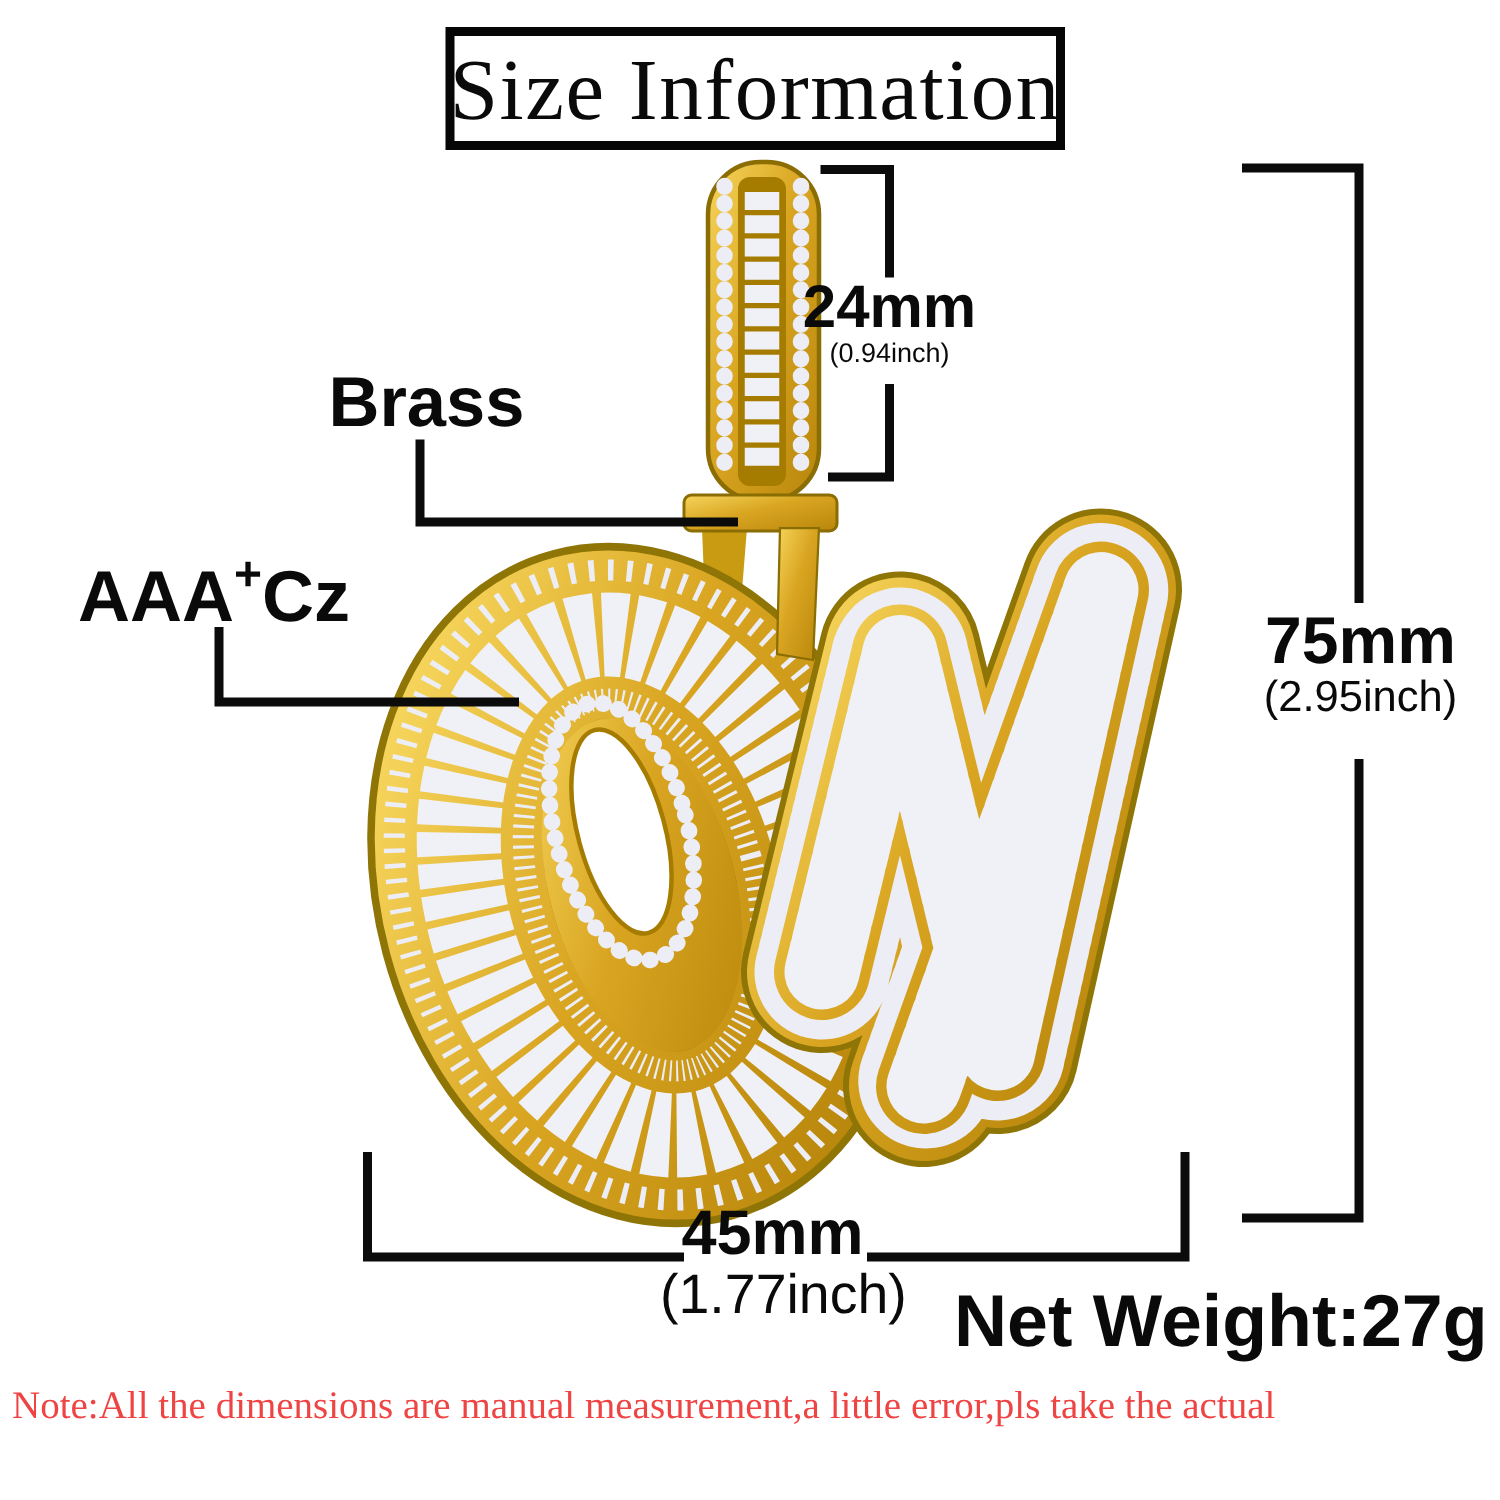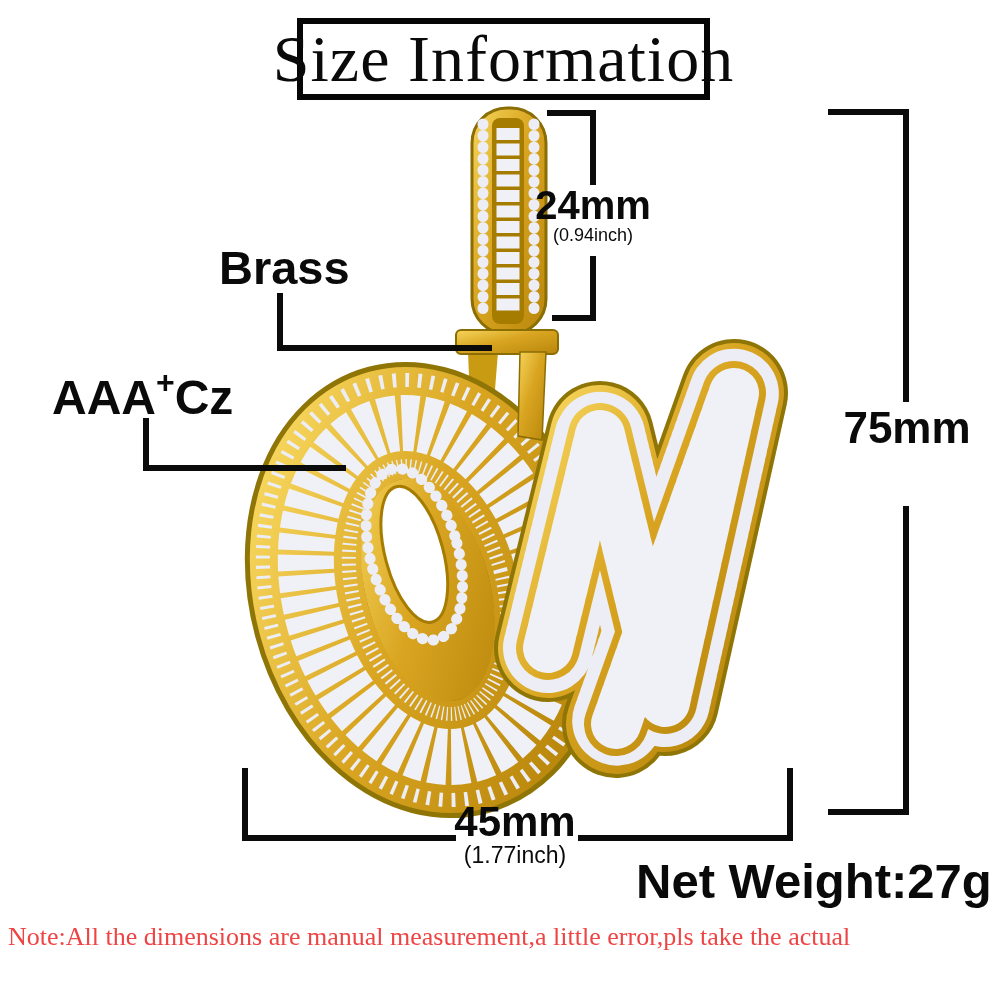--- a/index.html
+++ b/index.html
@@ -5,36 +5,36 @@
   html,body{margin:0;padding:0;background:#fff;}
   .canvas{
     position:relative;width:1000px;height:1000px;background:#ffffff;
     font-family:"Liberation Sans", sans-serif;color:#0a0a0a;overflow:hidden;
   }
   .layer{position:absolute;left:0;top:0;width:1000px;height:1000px;}
   
   .title-box{
     position:absolute;left:297px;top:18px;width:401px;height:70px;
     border:6px solid #060606;display:flex;align-items:center;justify-content:center;
-    font-family:"Liberation Serif", serif;font-size:66px;font-weight:400;
+    font-family:"Liberation Serif", serif;font-size:58px;font-weight:400;
     letter-spacing:1px;white-space:nowrap;background:#fff;
   }
   
   .dim{position:absolute;text-align:center;line-height:1.02;}
   .dim .mm{font-weight:700;}
   .dim .inch{font-weight:400;}
   .dim-24{left:518px;top:185px;width:150px;text-align:center;}
   .dim-24 .mm{font-size:40px;}
   .dim-24 .inch{font-size:18px;}
   .dim-75{left:827px;top:406px;width:160px;}
   .dim-75 .mm{font-size:44px;}
   .dim-75 .inch{font-size:29px;}
   .dim-45{left:440px;top:801px;width:150px;}
   .dim-45 .mm{font-size:42px;}
-  .dim-45 .inch{font-size:23px;}
+  .dim-45 .inch{font-size:37px;}
   
   .callout{position:absolute;font-weight:700;white-space:nowrap;}
   .label-brass{left:219px;top:240px;font-size:47px;}
   .label-cz{left:52px;top:368px;font-size:48px;}
   .label-cz sup{font-size:32px;position:relative;top:-4px;}
   .net-weight{position:absolute;left:636px;top:853px;font-size:49px;font-weight:700;white-space:nowrap;}
   
   .note{
     position:absolute;left:8px;font-family:"Liberation Serif", serif;
     font-size:26px;font-weight:400;white-space:nowrap;color:#ef4444;
@@ -103,20 +103,21 @@
     <span>Size Information</span>
   </div>
 
   <div class="dim dim-24">
     <div class="mm">24mm</div>
     <div class="inch">(0.94inch)</div>
   </div>
 
   <div class="dim dim-75">
     <div class="mm">75mm</div>
+    <div class="inch">(2.95inch)</div>
   </div>
 
   <div class="dim dim-45">
     <div class="mm">45mm</div>
     <div class="inch">(1.77inch)</div>
   </div>
 
   <div class="callout label-cz">
     <span>AAA</span><sup>+</sup><span>Cz</span>
   </div>

